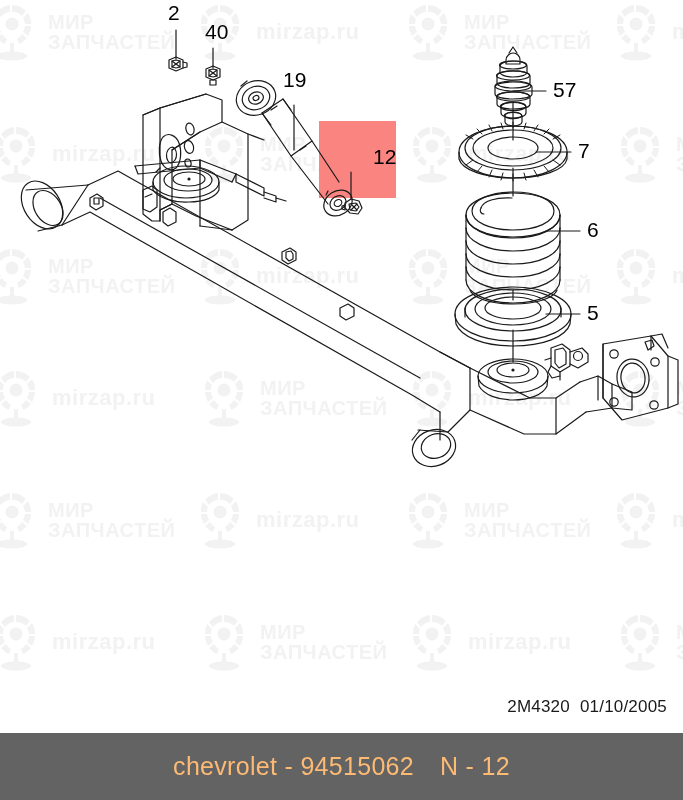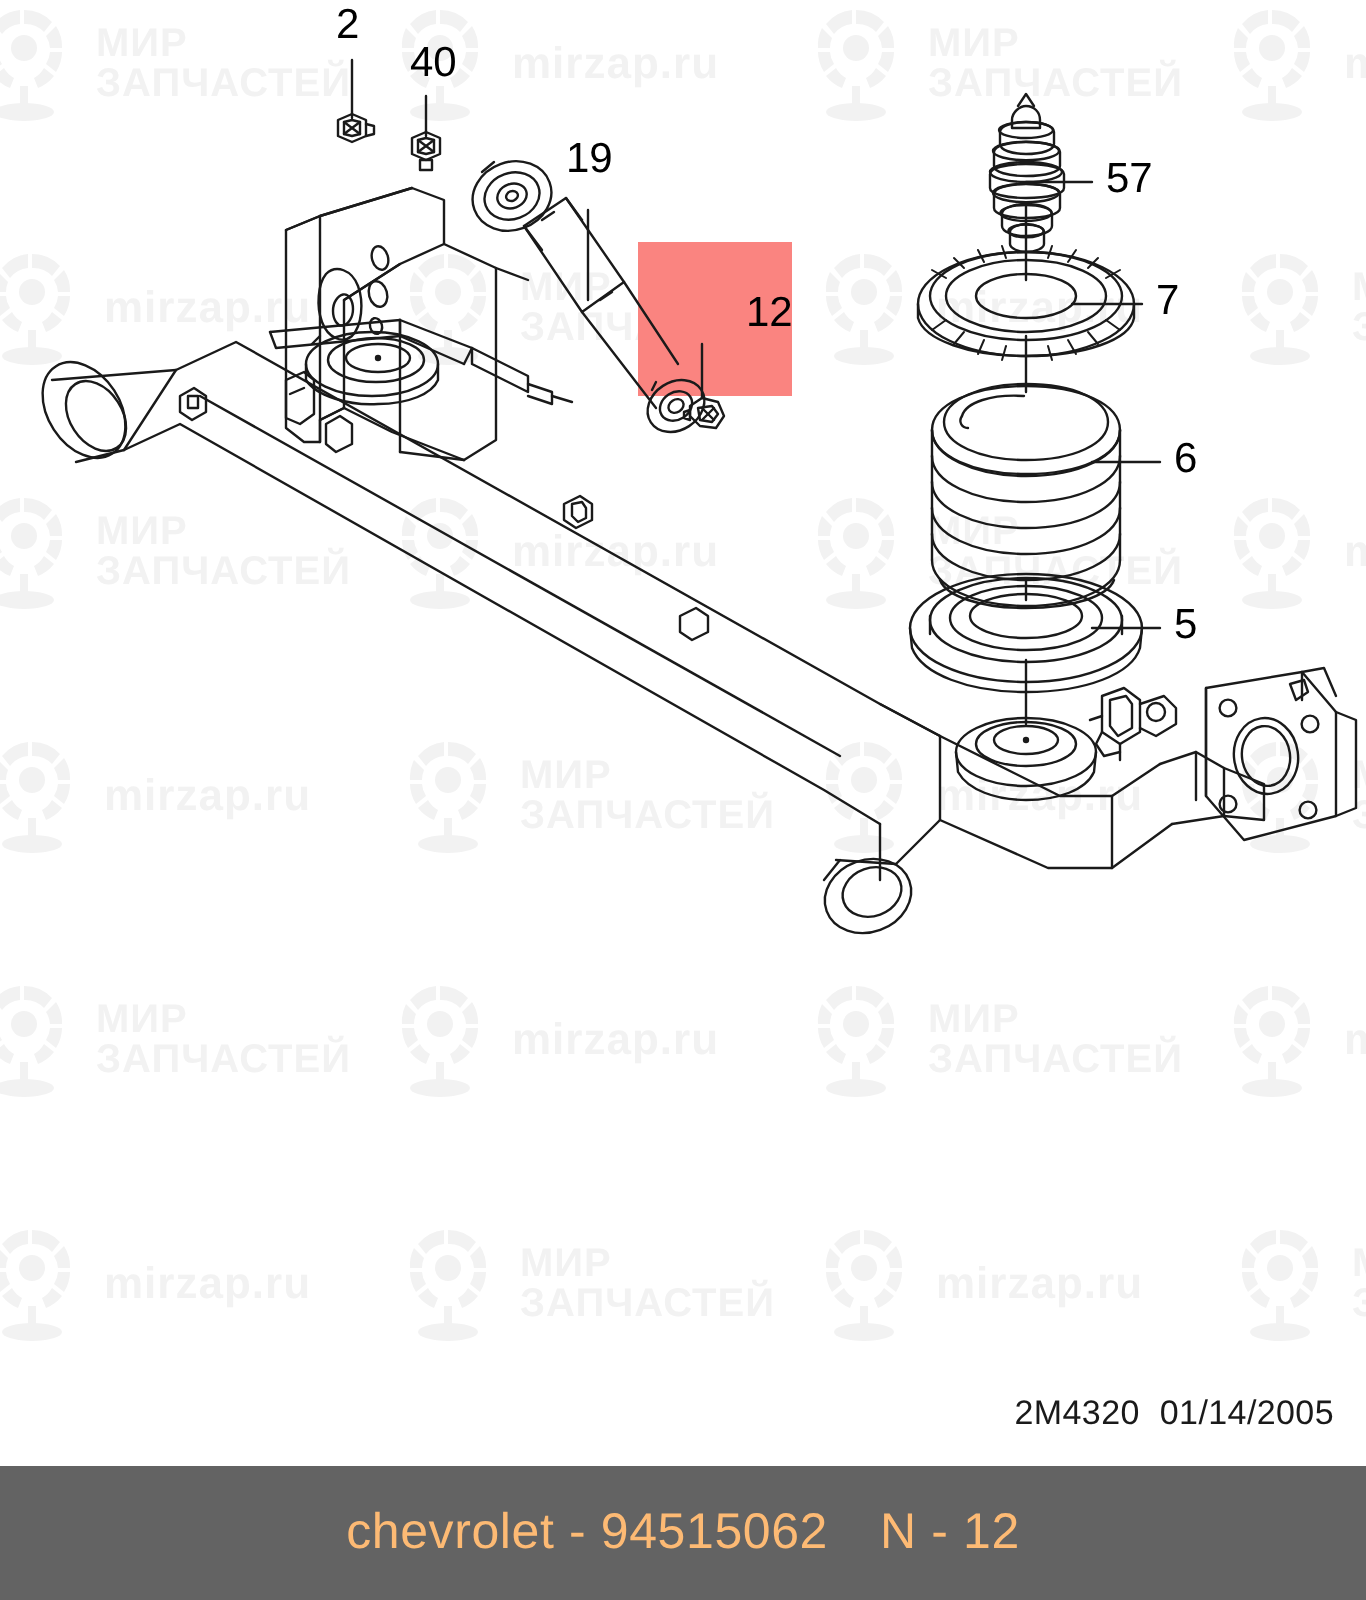--- a/index.html
+++ b/index.html
@@ -924,19 +924,19 @@
 
   <div class="callout" style="left:168px;top:2px;">2</div>
   <div class="callout" style="left:205px;top:21px;">40</div>
   <div class="callout" style="left:283px;top:69px;">19</div>
   <div class="callout" style="left:341px;top:146px;margin-left:32px;">12</div>
   <div class="callout" style="left:553px;top:79px;">57</div>
   <div class="callout" style="left:578px;top:140px;">7</div>
   <div class="callout" style="left:587px;top:219px;">6</div>
   <div class="callout" style="left:587px;top:302px;">5</div>
 
-  <div id="meta"><span>2M4320</span><span class="sp"></span><span>01/14/2005</span></div>
+  <div id="meta"><span>2M4320</span><span class="sp"></span><span>01/10/2005</span></div>
 
   <div id="footer" style="background: rgb(99, 99, 99);">
     <div class="ftxt" style="color: #fdba74;"><span>chevrolet</span>&nbsp;<span>-</span>&nbsp;<span>94515062</span><span class="gap"></span><span>N - 12</span></div>
   </div>
 
 </div>
 
 </body></html>

